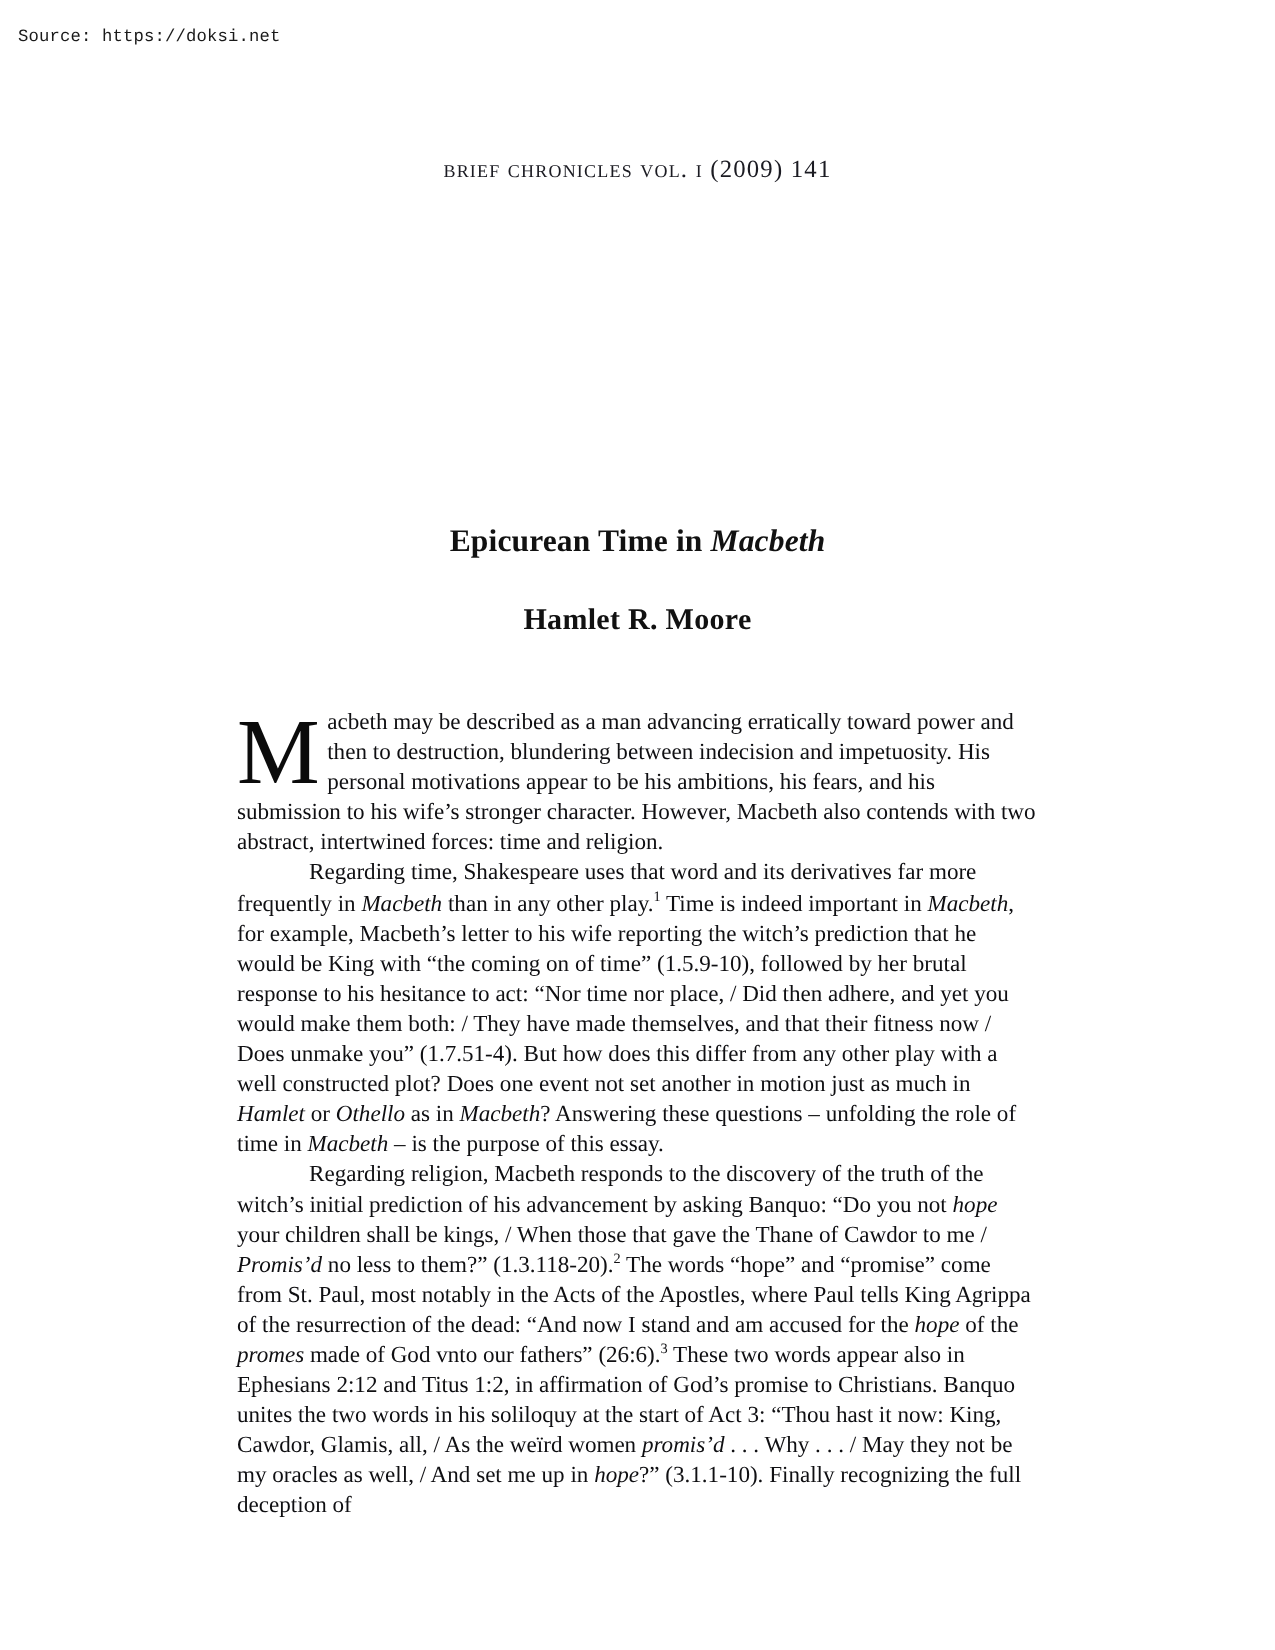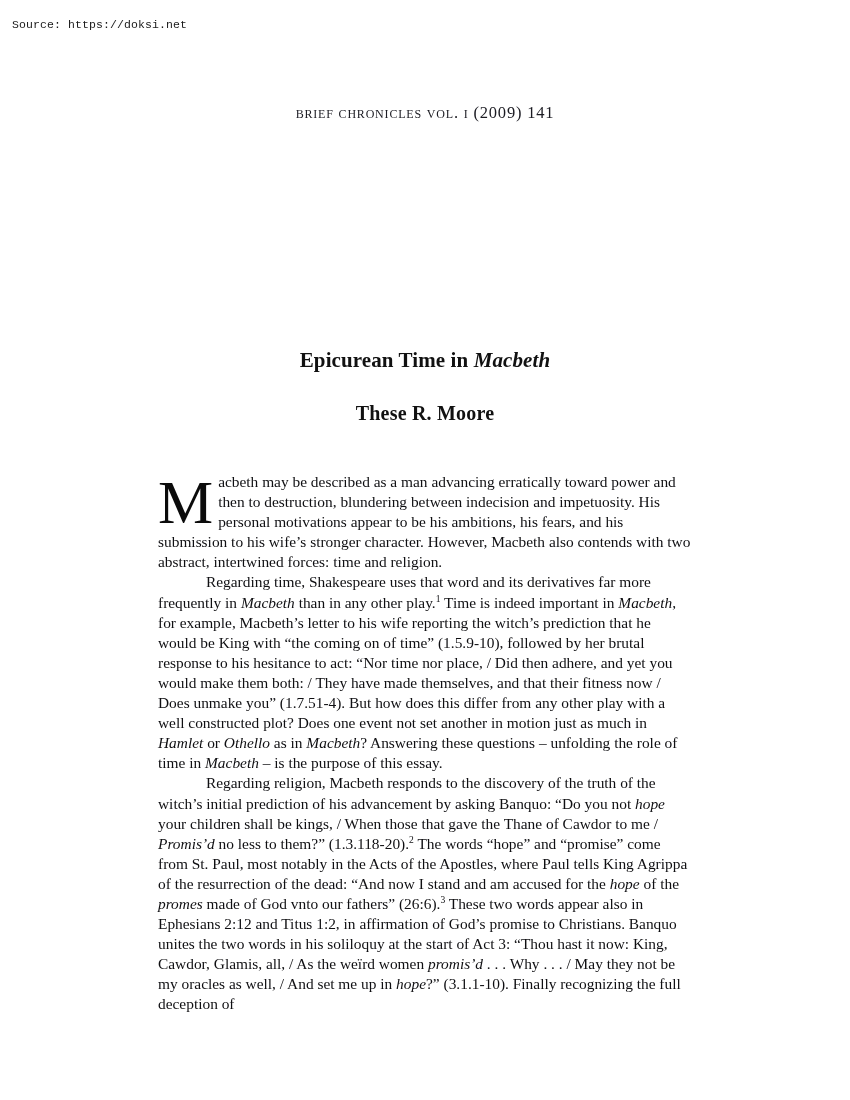--- a/index.html
+++ b/index.html
@@ -123,21 +123,21 @@
 <div class="page">
 
   <div class="watermark">Source: https://doksi.net</div>
 
   <div class="running-head">
     <span class="sc">Brief Chronicles Vol. I (2009) 141</span>
   </div>
 
   <div class="title-block">
     <div class="article-title"><span>Epicurean Time in </span><span class="ital">Macbeth</span></div>
-    <div class="article-author">These R. Moore</div>
+    <div class="article-author">Hamlet R. Moore</div>
   </div>
 
   <div class="body-col">
 
     <p class="dropcap-para"><span class="dropcap">M</span><span>acbeth may be described as a man advancing erratically toward power and then to destruction, blundering between indecision and impetuosity. His personal motivations appear to be his ambitions, his fears, and his submission to his wife’s stronger character. However, Macbeth also contends with two abstract, intertwined forces: time and religion.</span></p>
 
     <p class="para-indent"><span>Regarding time, Shakespeare uses that word and its derivatives far more frequently in </span><span class="ital">Macbeth</span><span> than in any other play.</span><sup>1</sup><span> Time is indeed important in </span><span class="ital">Macbeth</span><span>, for example, Macbeth’s letter to his wife reporting the witch’s prediction that he would be King with “the coming on of time” (1.5.9-10), followed by her brutal response to his hesitance to act: “Nor time nor place, / Did then adhere, and yet you would make them both: / They have made themselves, and that their fitness now / Does unmake you” (1.7.51-4). But how does this differ from any other play with a well constructed plot? Does one event not set another in motion just as much in </span><span class="ital">Hamlet</span><span> or </span><span class="ital">Othello</span><span> as in </span><span class="ital">Macbeth</span><span>? Answering these questions – unfolding the role of time in </span><span class="ital">Macbeth</span><span> – is the purpose of this essay.</span></p>
 
     <p class="para-indent"><span>Regarding religion, Macbeth responds to the discovery of the truth of the witch’s initial prediction of his advancement by asking Banquo: “Do you not </span><span class="ital">hope</span><span> your children shall be kings, / When those that gave the Thane of Cawdor to me / </span><span class="ital">Promis’d</span><span> no less to them?” (1.3.118-20).</span><sup>2</sup><span> The words “hope” and “promise” come from St. Paul, most notably in the Acts of the Apostles, where Paul tells King Agrippa of the resurrection of the dead: “And now I stand and am accused for the </span><span class="ital">hope</span><span> of the </span><span class="ital">promes</span><span> made of God vnto our fathers” (26:6).</span><sup>3</sup><span> These two words appear also in Ephesians 2:12 and Titus 1:2, in affirmation of God’s promise to Christians. Banquo unites the two words in his soliloquy at the start of Act 3: “Thou hast it now: King, Cawdor, Glamis, all, / As the weïrd women </span><span class="ital">promis’d</span><span> . . . Why . . . / May they not be my oracles as well, / And set me up in </span><span class="ital">hope</span><span>?” (3.1.1-10). Finally recognizing the full deception of</span></p>
 

